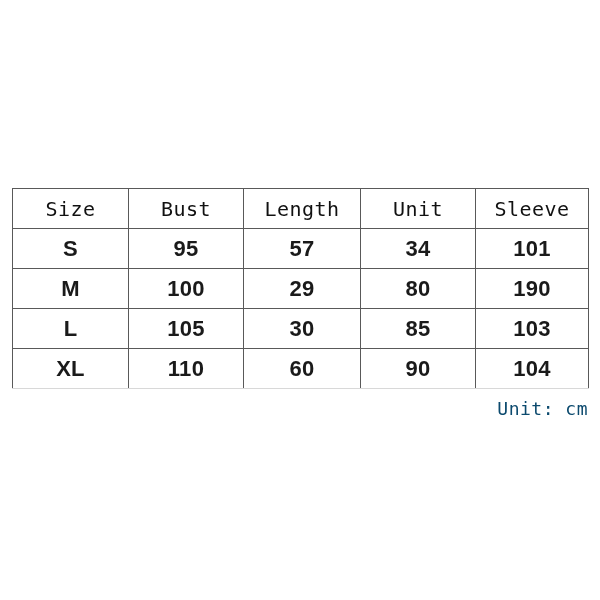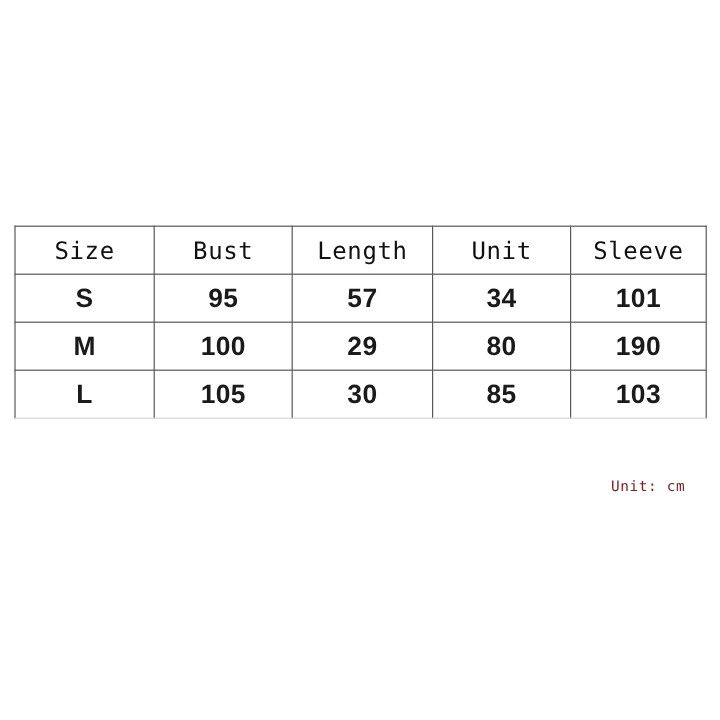--- a/index.html
+++ b/index.html
@@ -64,26 +64,26 @@
     letter-spacing: 0.3px;
   }
 
   
   table.size-table tbody tr:last-child td {
     border-bottom-color: #d8d8d8;
   }
 
   #unit-note {
     position: absolute;
-    right: 29px;
+    right: 12px;
     top: 398px;
     font-family: "DejaVu Sans Mono", "Liberation Mono", monospace;
     font-weight: 400;
-    font-size: 12px;
-    color: #7f1d1d;
+    font-size: 18px;
+    color: #0c4a6e;
     letter-spacing: 0.5px;
     white-space: pre;
   }
 </style>
 </head>
 <body>
 
 <div id="size-chart-wrap">
   <table class="size-table">
     <colgroup>
@@ -117,17 +117,24 @@
         <td>80</td>
         <td>190</td>
       </tr>
       <tr>
         <td>L</td>
         <td>105</td>
         <td>30</td>
         <td>85</td>
         <td>103</td>
       </tr>
+      <tr>
+        <td>XL</td>
+        <td>110</td>
+        <td>60</td>
+        <td>90</td>
+        <td>104</td>
+      </tr>
     </tbody>
   </table>
 </div>
 
 <div id="unit-note">Unit: cm</div>
 
 </body></html>

